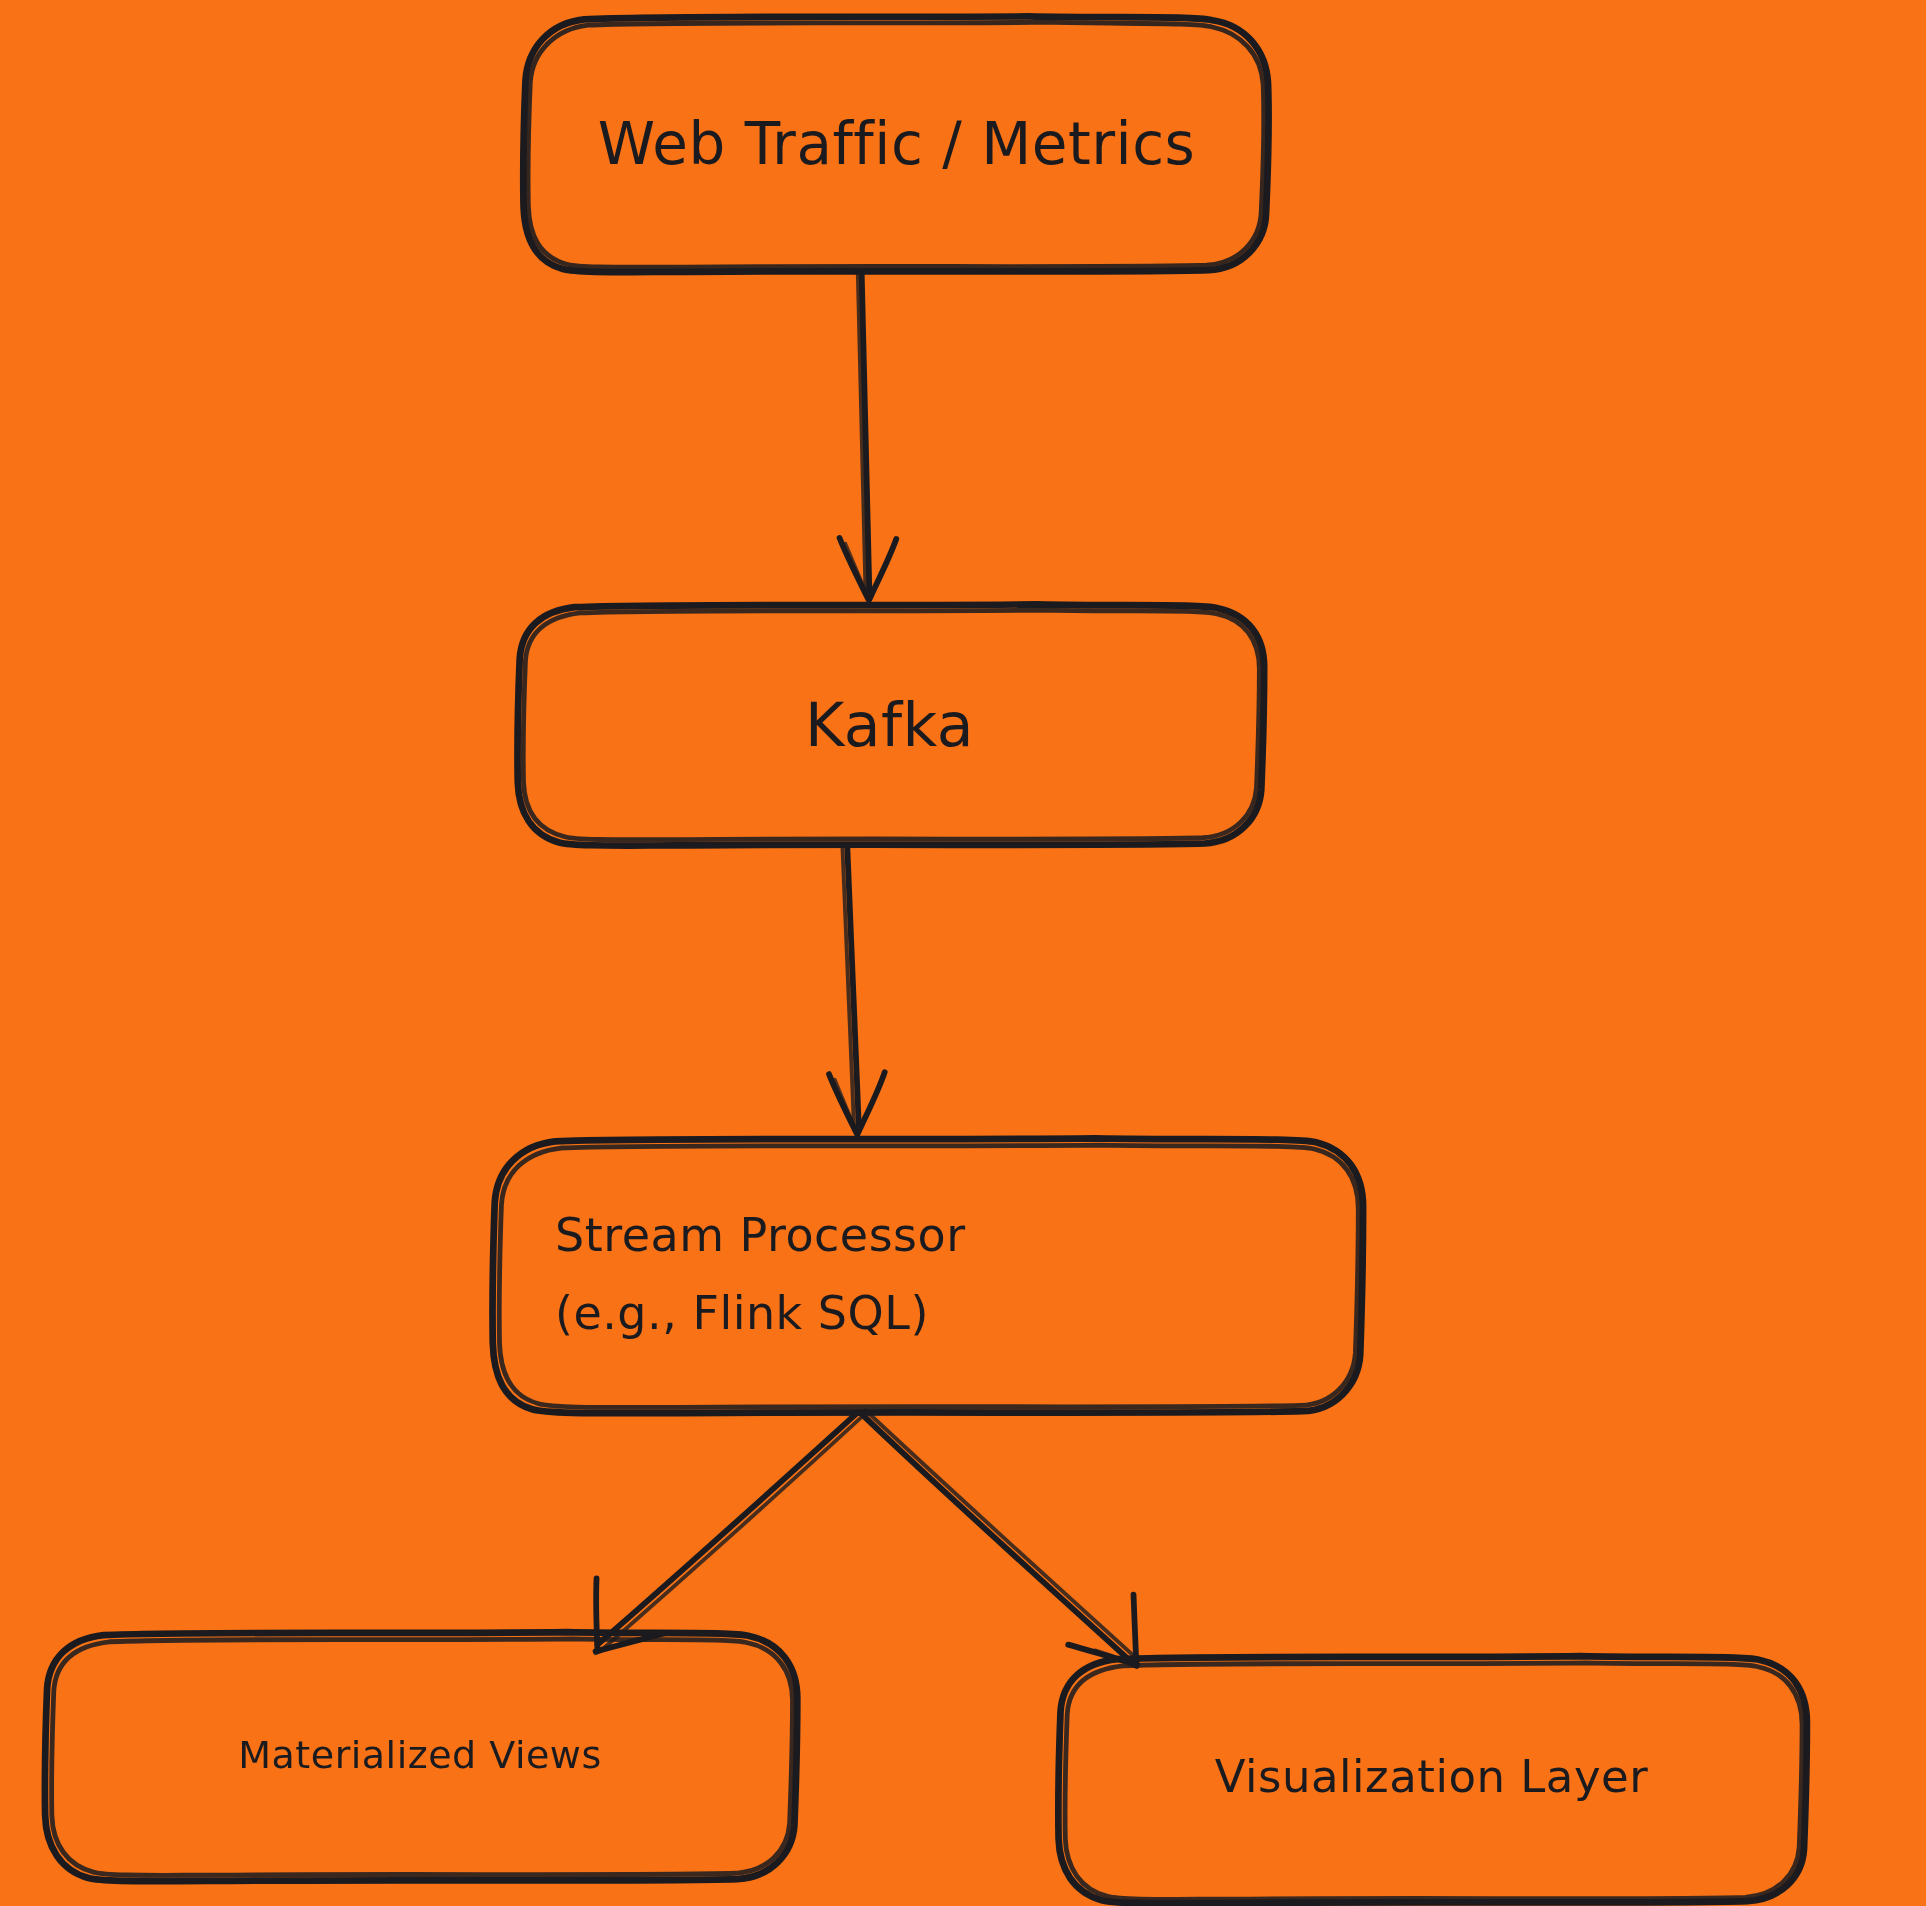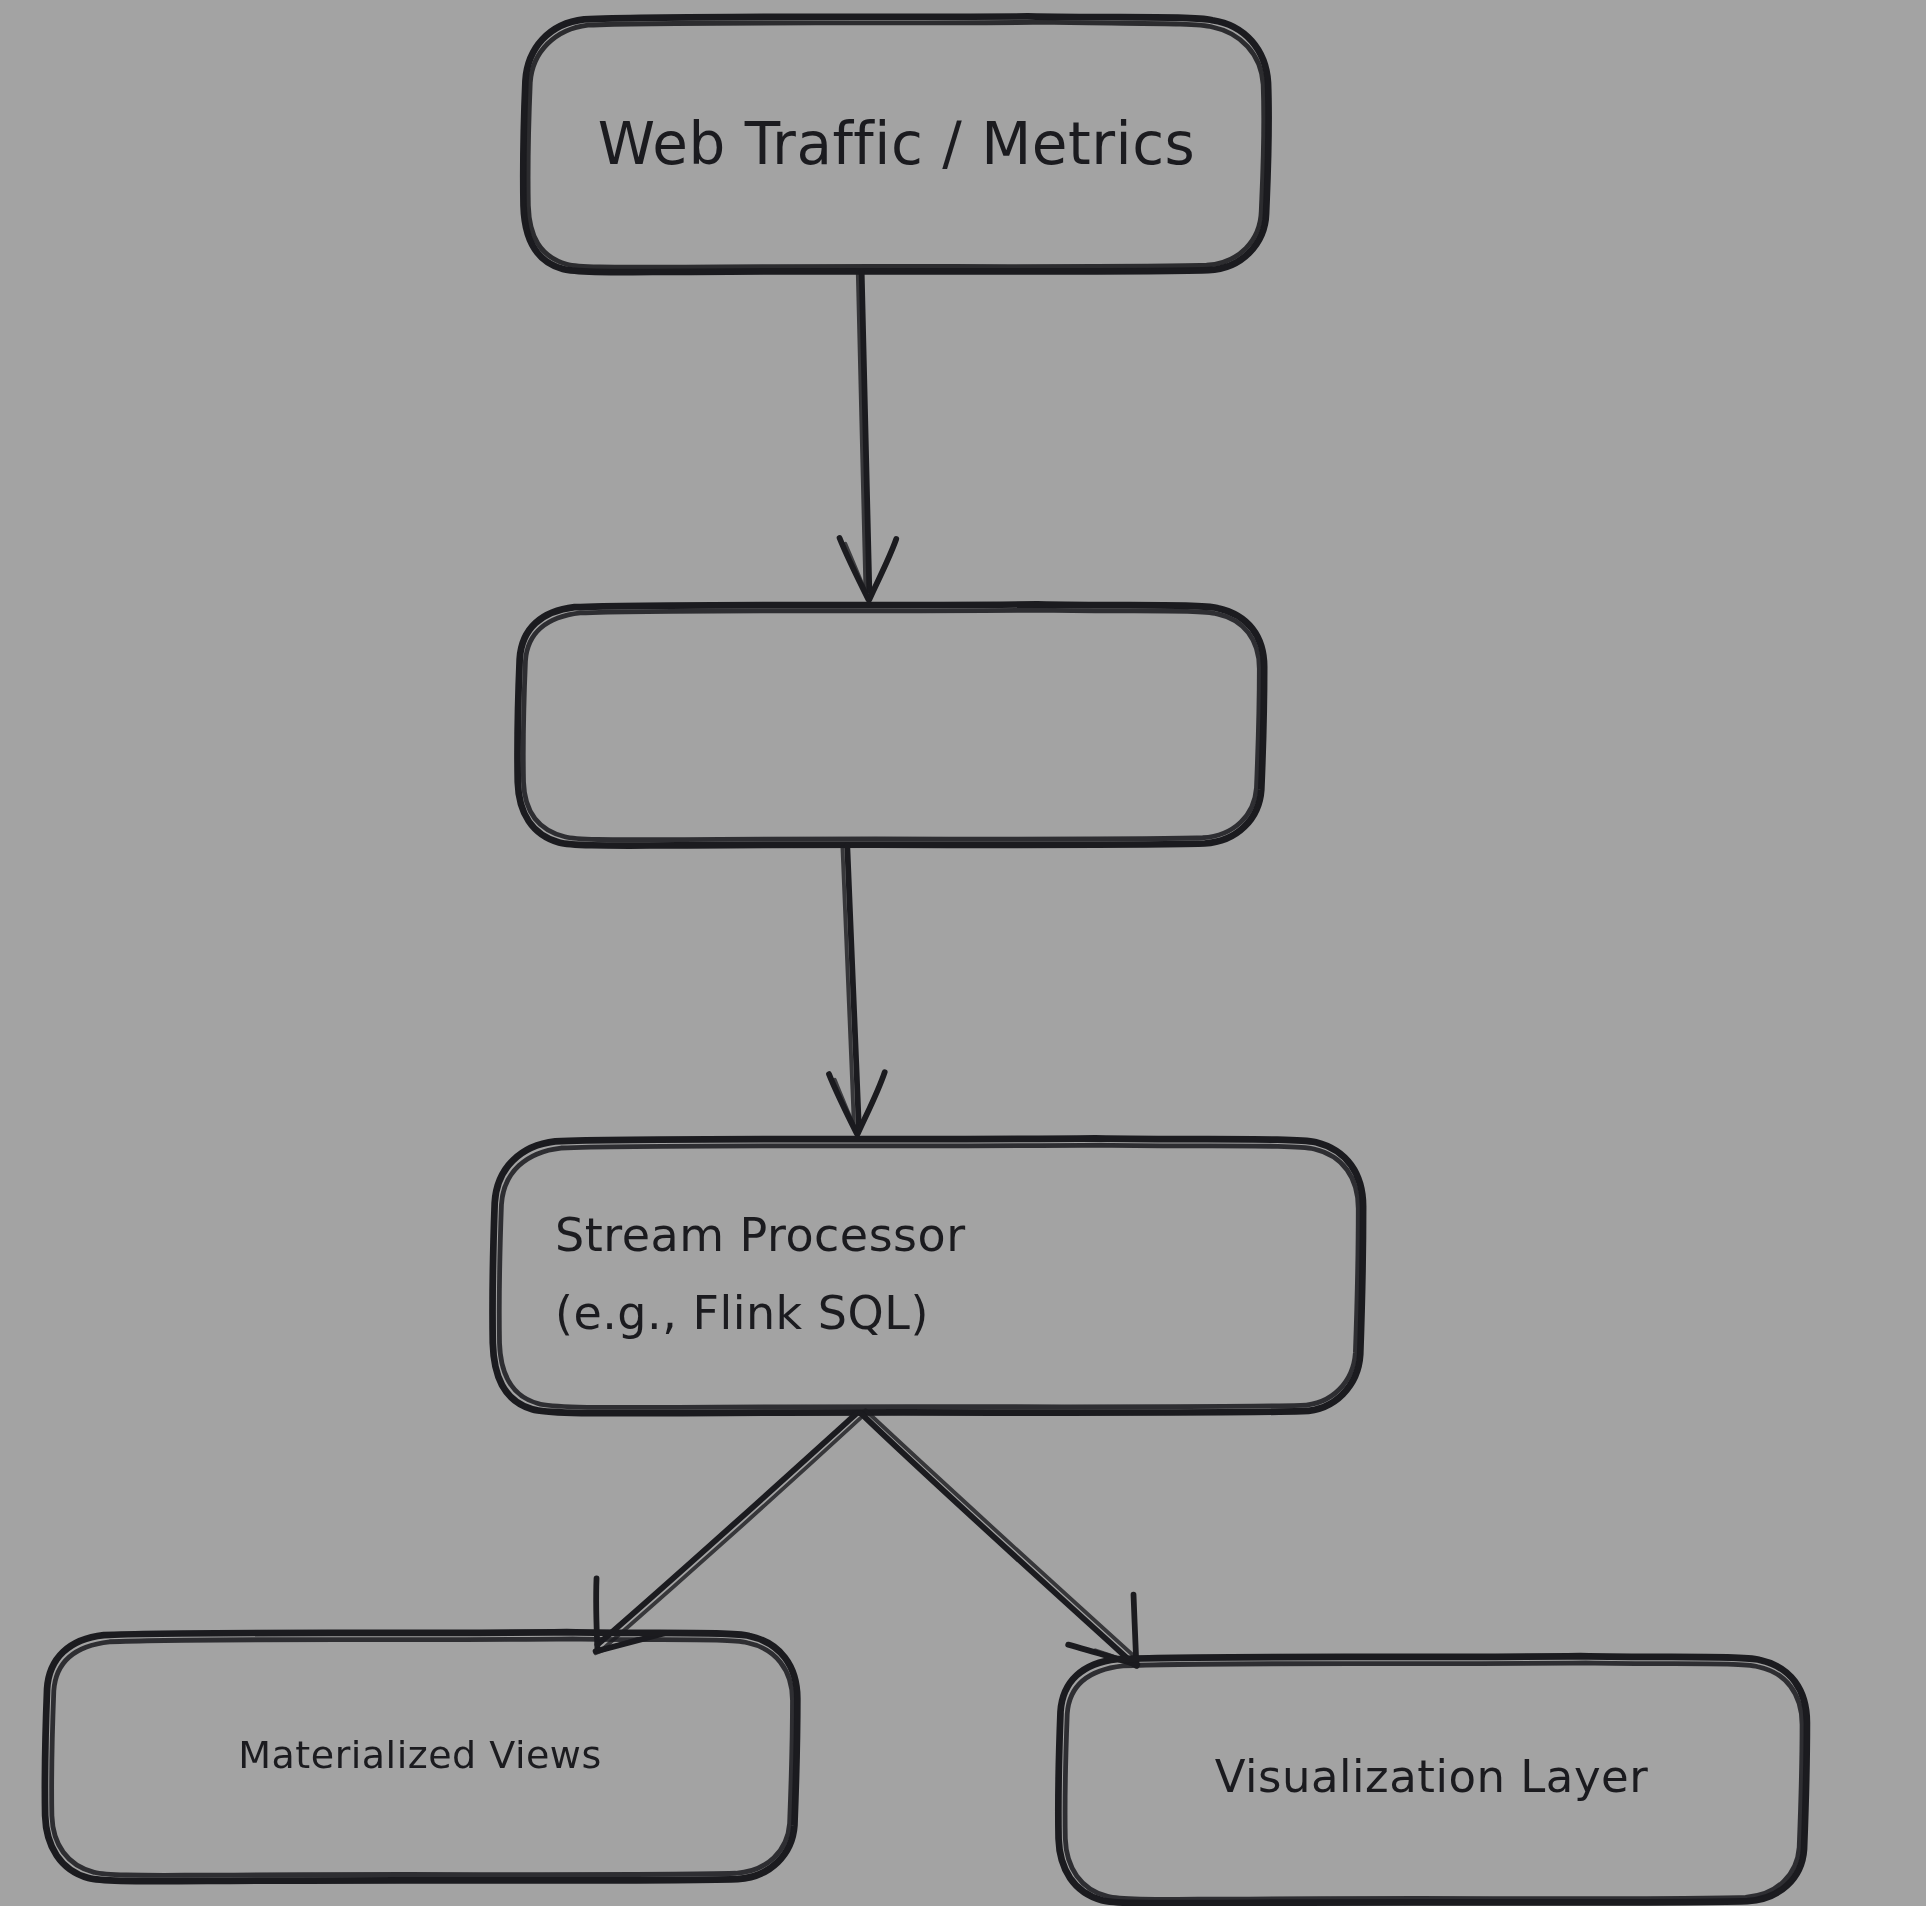--- a/index.html
+++ b/index.html
@@ -11,21 +11,21 @@
   body {
     width: 1926px;
     height: 1907px;
     font-family: "DejaVu Sans", sans-serif;
     overflow: hidden;
   }
   #canvas-root {
     position: relative;
     width: 1926px;
     height: 1907px;
-    background: #a3a3a3;
+    background: #f97316;
   }
   #sketch-svg {
     position: absolute;
     left: 0;
     top: 0;
     width: 1926px;
     height: 1907px;
     display: block;
   }
   .node-label {
@@ -252,20 +252,21 @@
           C 1125 1967, 1110 1944, 1109 1914
           C 1108 1862, 1110 1810, 1111 1784
           C 1113 1754, 1133 1738, 1169 1734 Z"></path>
       </g>
 
     </g>
   </svg>
 
   <div class="node-label" id="label-source">Web Traffic / Metrics</div>
 
+  <div class="node-label" id="label-kafka">Kafka</div>
 
   <div class="node-label" id="label-stream">
     <span class="stream-line-1">Stream Processor</span>
     <span class="stream-line-2">(e.g., Flink SQL)</span>
   </div>
 
   <div class="node-label" id="label-matviews">Materialized Views</div>
 
   <div class="node-label" id="label-viz">Visualization Layer</div>
 

